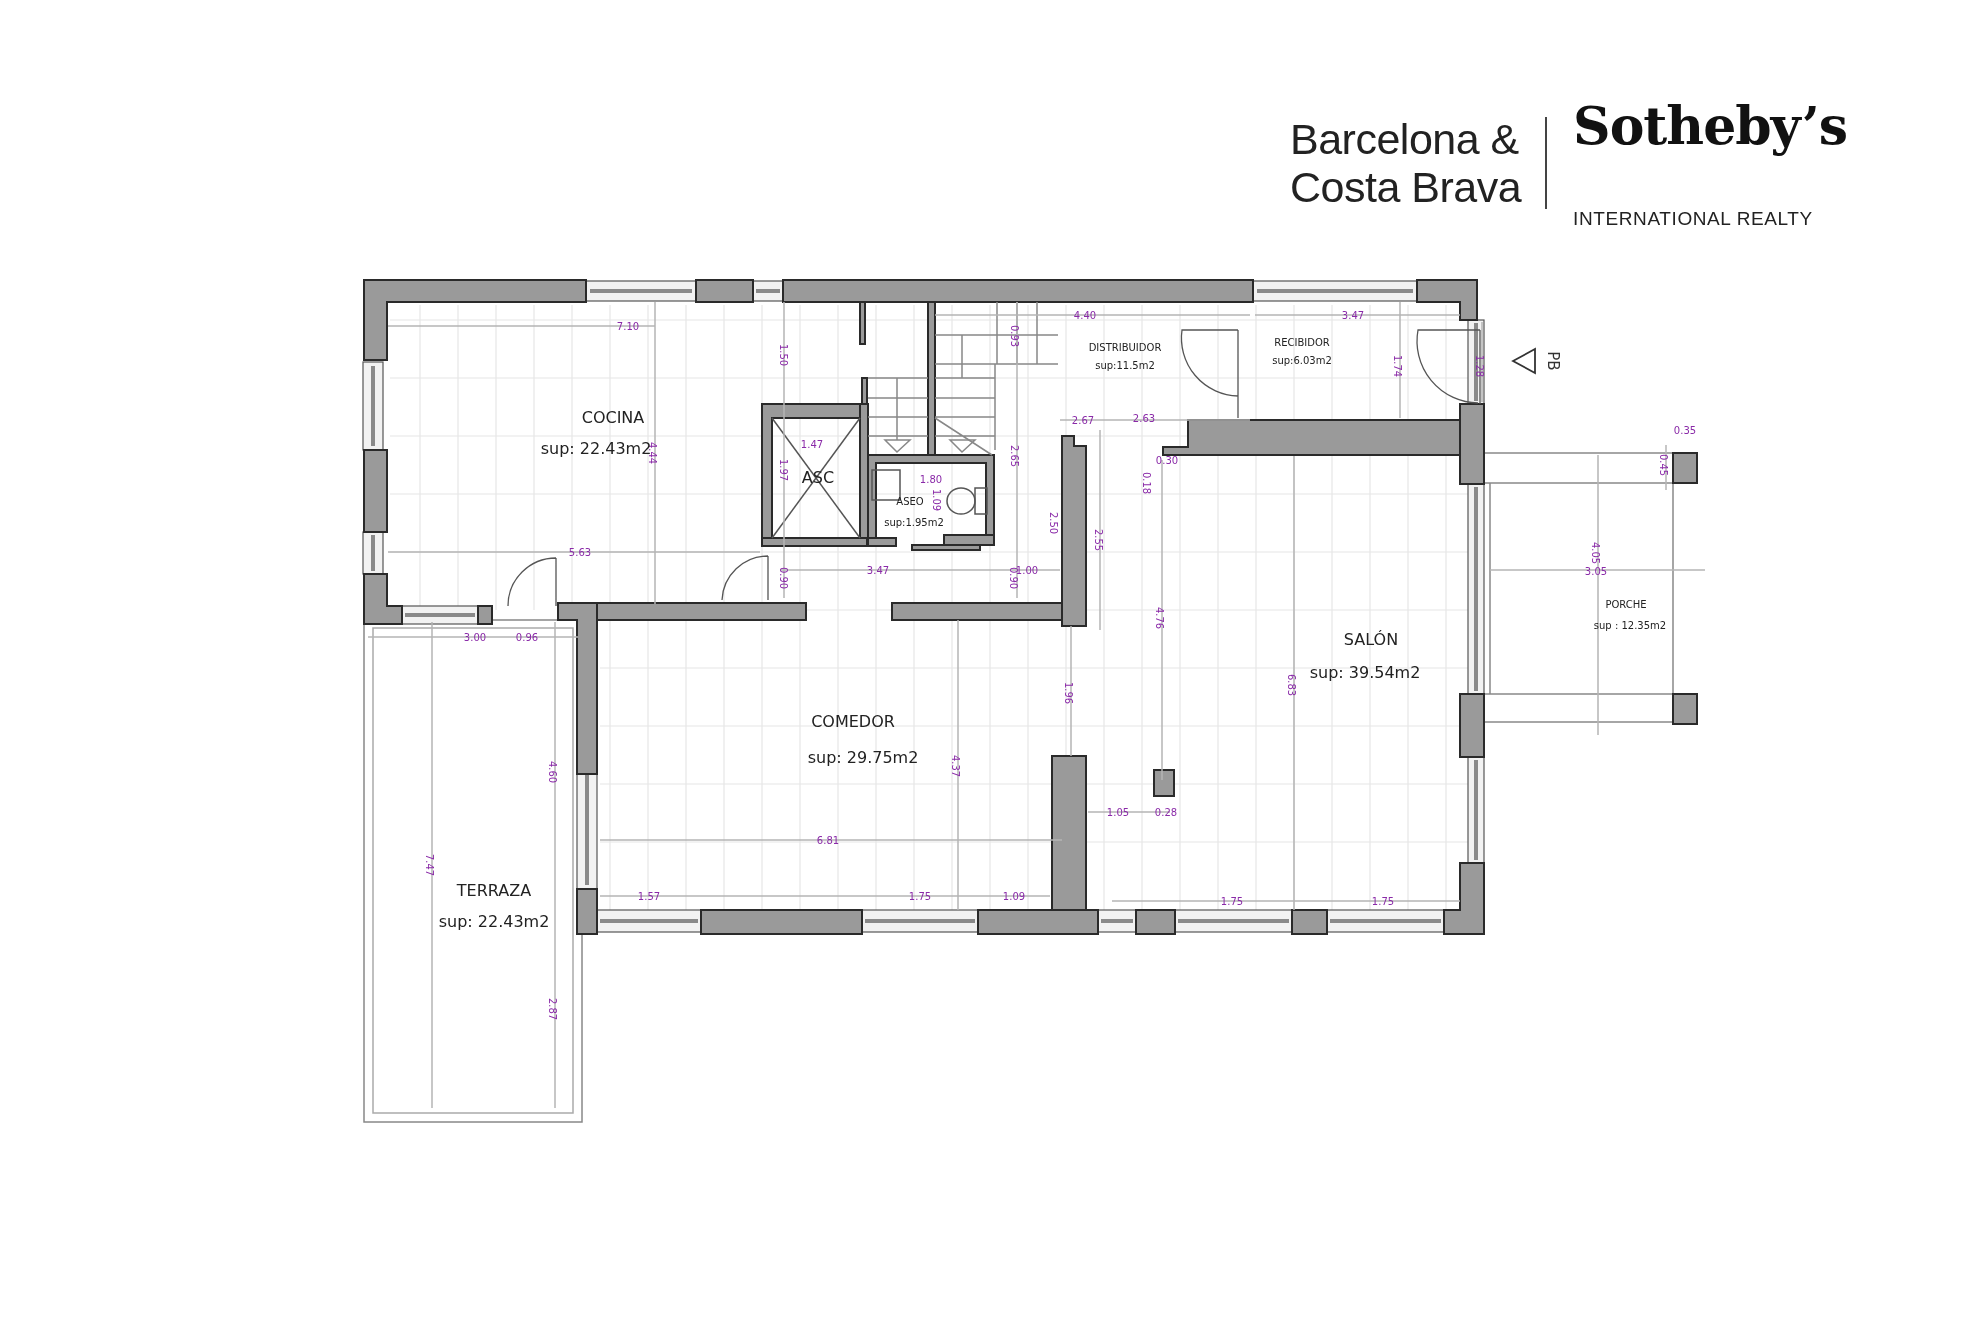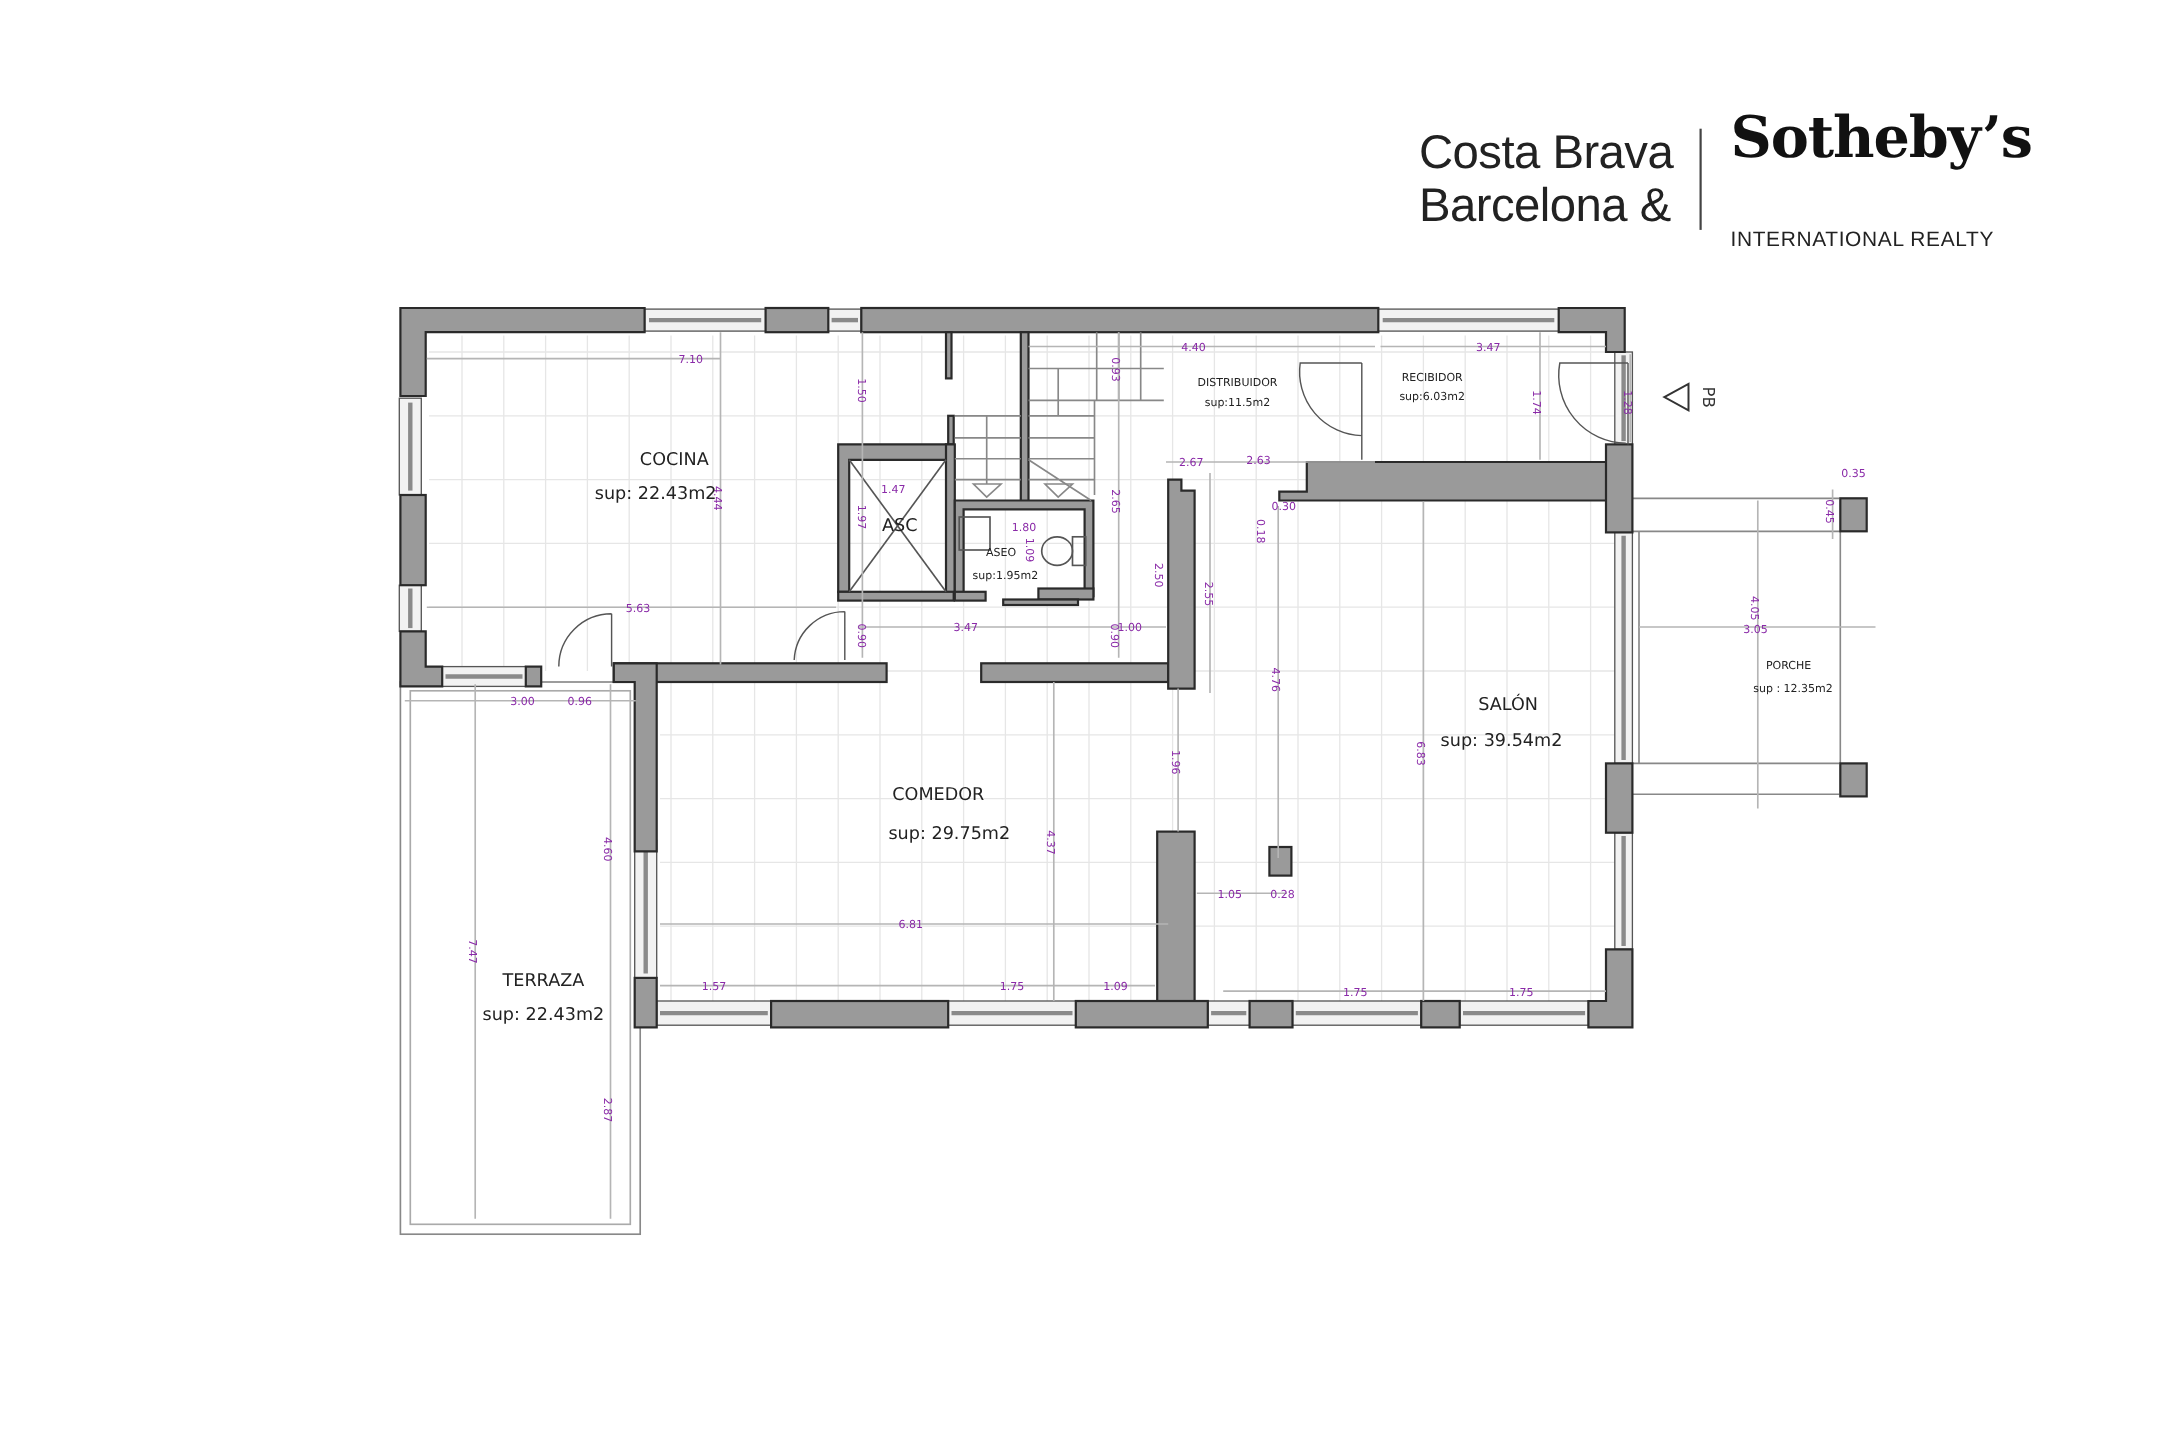--- a/index.html
+++ b/index.html
@@ -22,22 +22,22 @@
     .thin { stroke: #555; stroke-width: 1.5; fill: none; }
     .stair { stroke: #888; stroke-width: 1.5; fill: none; }
     .door { stroke: #555; stroke-width: 1.3; fill: none; }
     .outline { stroke: #888; stroke-width: 1.5; fill: none; }
   </style>
 </head>
 <body>
 
 <div class="logo">
   <div class="logo-left">
+    <div>Barcelona &amp;</div>
     <div>Costa Brava</div>
-    <div>Barcelona &amp;</div>
   </div>
   <div class="logo-divider"></div>
   <div class="logo-right">
     <div class="logo-brand">Sotheby’s</div>
     <div class="logo-sub">INTERNATIONAL REALTY</div>
   </div>
 </div>
 
 <svg class="plan" width="1980" height="1320" viewBox="0 0 1980 1320">
 

